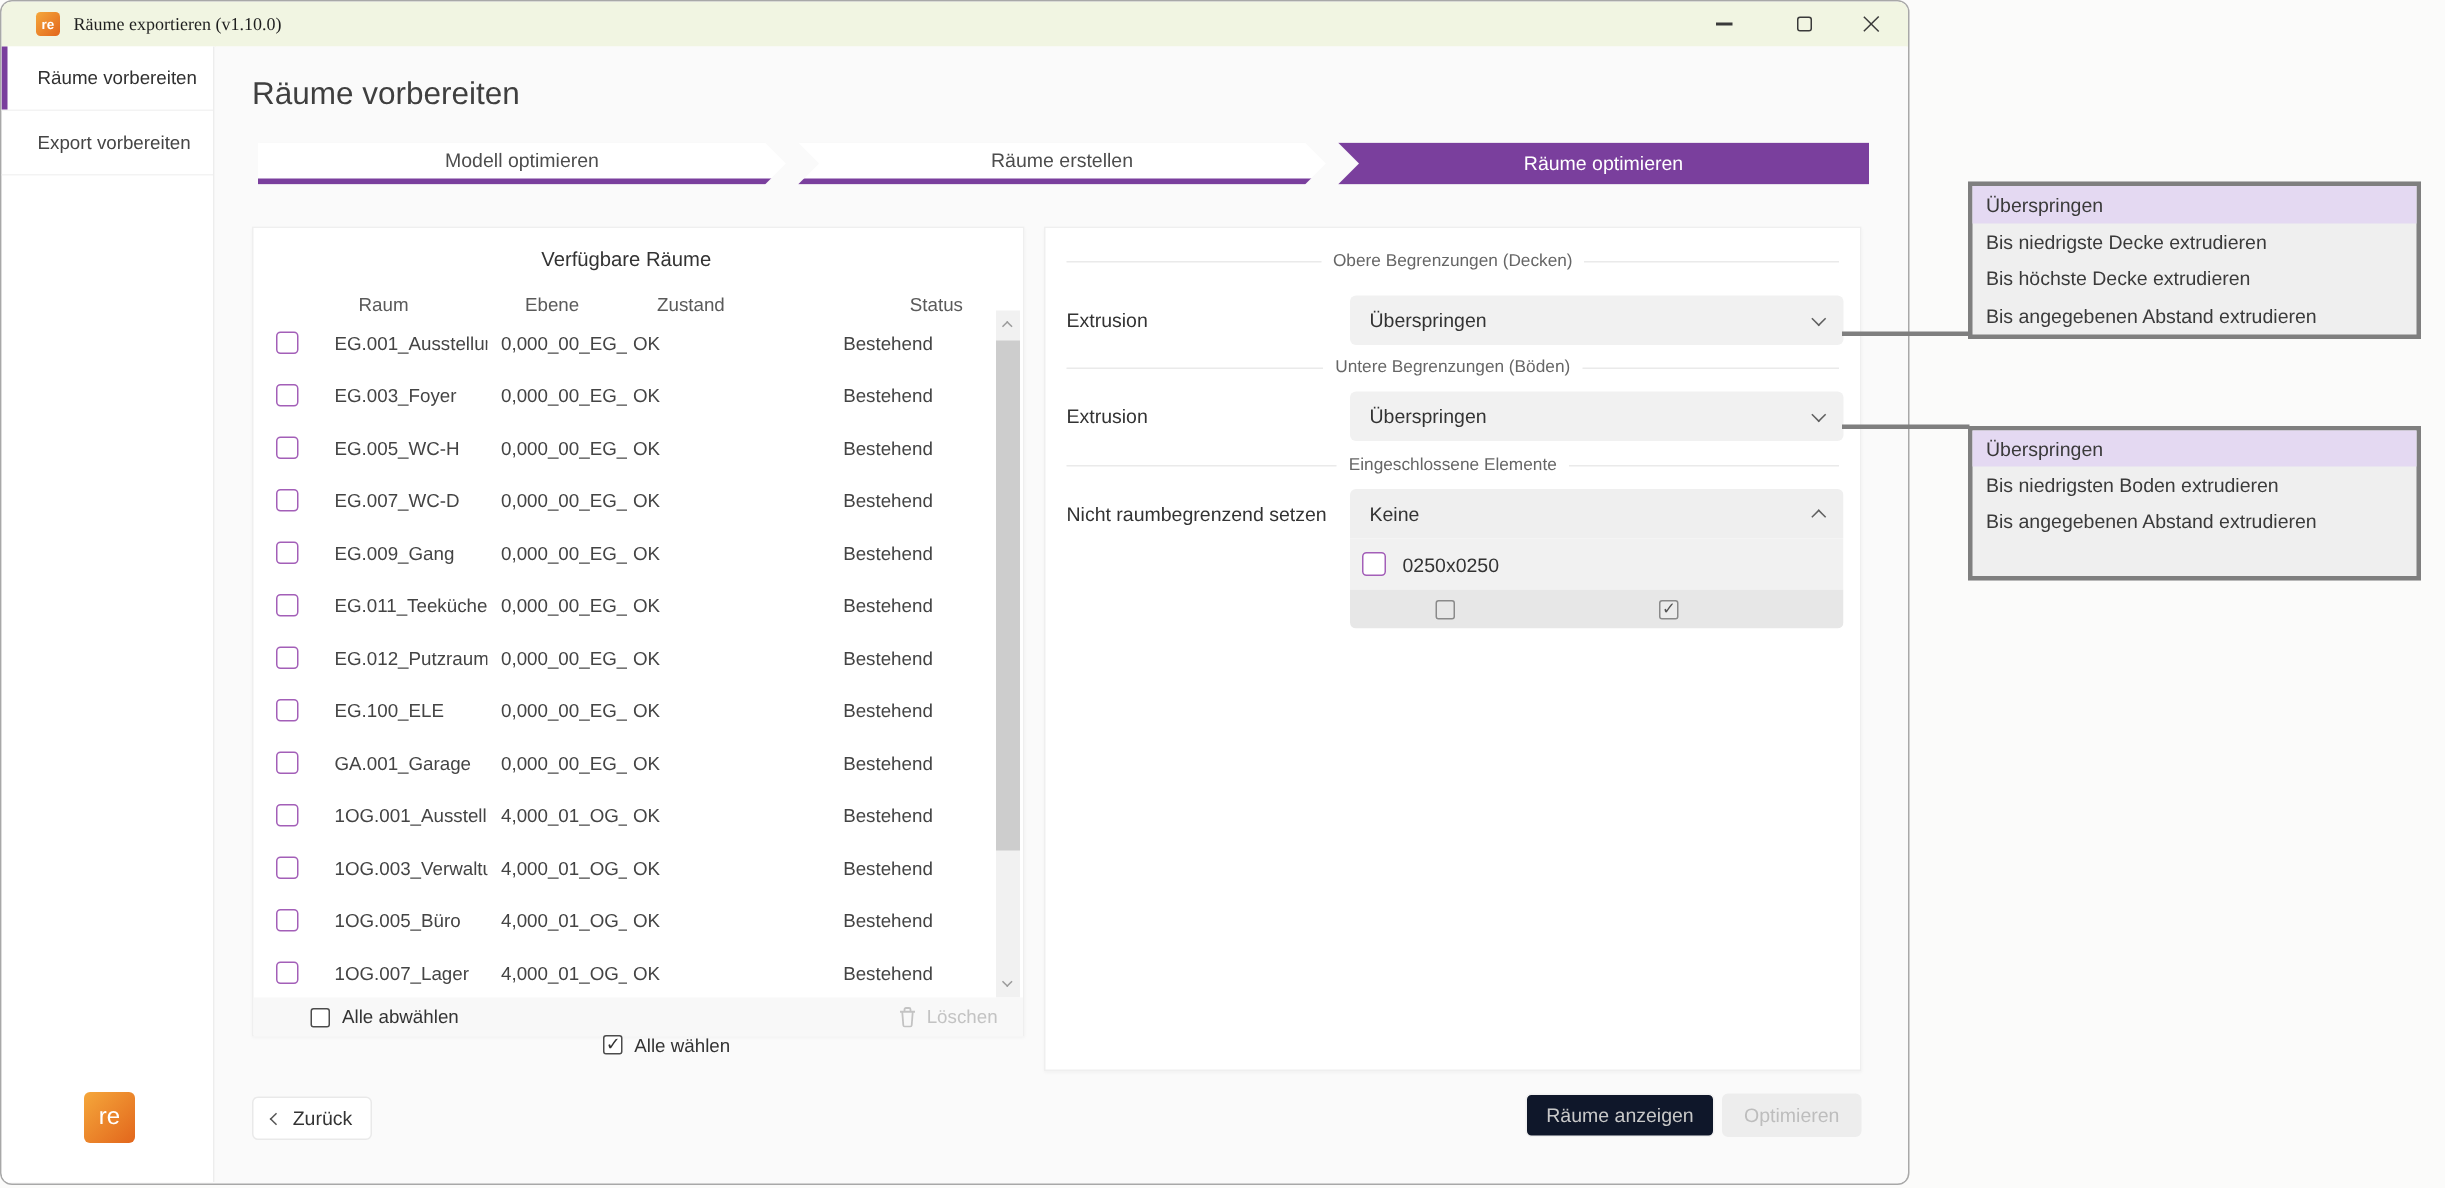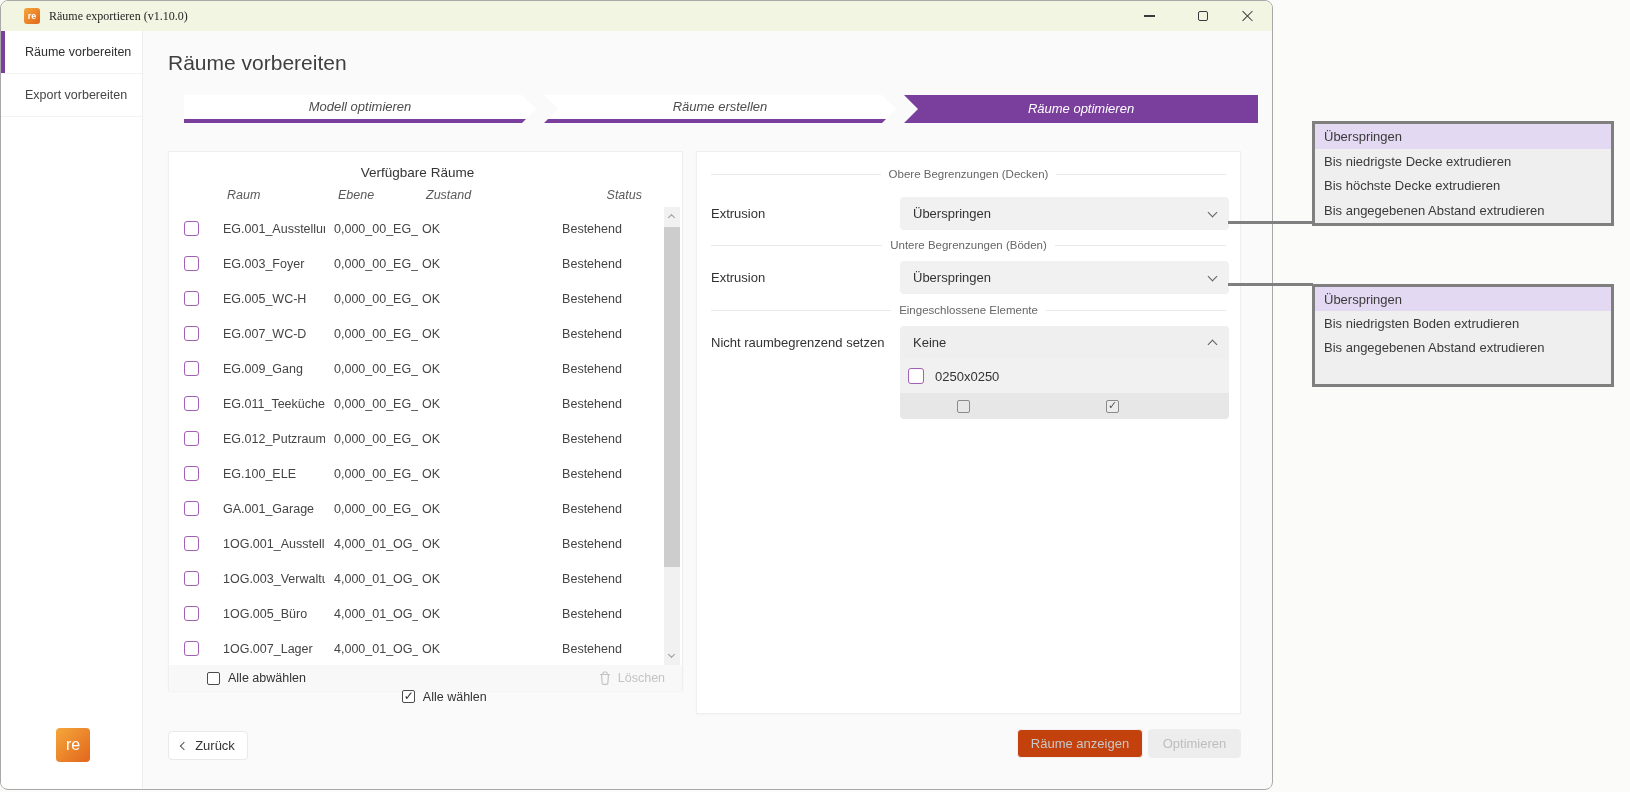--- a/index.html
+++ b/index.html
@@ -32,39 +32,39 @@
   .side-item.active::before { content:''; position:absolute; left:0; top:0; bottom:0; width:4px; background:#7a3f9d; }
   .side-logo { position:absolute; left:55px; top:697px; width:34px; height:34px; border-radius:4px;
     background:linear-gradient(135deg,#f5a73b,#e2661c); color:#fff; font-size:16px;
     display:flex; align-items:center; justify-content:center; }
 
   
   .content { position:absolute; left:143px; top:30px; right:1px; bottom:1px; background:#fafafa; }
   .page-title { position:absolute; left:24px; top:20px; font-size:21px; font-weight:500; color:#3f3f3f; }
 
   
-  .steps { position:absolute; left:40px; top:64px; width:1074px; height:28px;font-style:italic; }
+  .steps { position:absolute; left:28px; top:64px; width:1074px; height:28px; }
   .step { position:absolute; top:0; height:28px; background:#fff; text-align:center; font-size:13px; color:#4d4d4d;
     filter:drop-shadow(0 1px 1.5px rgba(130,130,130,.35)); cursor:default; }
   .step-done { border-bottom:4px solid #7a3f9d; line-height:24px; }
   .step1 { left:0; width:352px; clip-path:polygon(0 0, calc(100% - 14px) 0, 100% 50%, calc(100% - 14px) 100%, 0 100%); }
   .step2 { left:360px; width:352px; clip-path:polygon(0 0, calc(100% - 14px) 0, 100% 50%, calc(100% - 14px) 100%, 0 100%, 14px 50%); }
   .step3 { left:720px; width:354px; background:#7a3f9d; color:#fff; line-height:28px;
     clip-path:polygon(0 0, 100% 0, 100% 100%, 0 100%, 14px 50%); }
 
   
   .card { position:absolute; background:#fff; border:1px solid #efefef; box-shadow:0 1px 2px rgba(0,0,0,.03); }
   .rooms-card { left:24px; top:120px; width:515px; height:540px; }
   .options-card { left:552px; top:120px; width:545px; height:563px; }
 
   
   .tbl-title { position:absolute; left:0; right:16px; top:8px; height:26px; line-height:26px; text-align:center;
     font-size:13.5px; color:#333; }
-  .tbl-head { position:absolute; left:4px; right:0; top:36px; height:22px; font-size:12.5px; color:#5a5a5a;
-    display:flex; align-items:flex-start; padding:0 40px 0 15px;font-style:italic; }
+  .tbl-head { position:absolute; left:16px; right:0; top:36px; height:22px; font-size:12.5px; color:#5a5a5a;
+    display:flex; align-items:flex-end; padding:0 40px 0 15px; }
   .tbl-rows { position:absolute; left:0; right:0; top:59px; }
   .room-row { height:35px; display:flex; align-items:center; padding:0 40px 0 15px; font-size:12.5px; color:#444; }
   .cell-raum  { width:102px; overflow:hidden; white-space:nowrap; }
   .cell-ebene { width:84px; margin-left:9px; overflow:hidden; white-space:nowrap; }
   .cell-zust  { width:60px; margin-left:4px; overflow:hidden; white-space:nowrap; }
   .cell-stat  { margin-left:auto; width:100px; text-align:center; white-space:nowrap; }
   .head-raum  { width:102px; margin-left:39px; } 
   .head-ebene { width:84px; margin-left:9px; }
   .head-zust  { width:60px; margin-left:4px; }
   .head-stat  { margin-left:auto; width:100px; text-align:right; }
@@ -116,21 +116,21 @@
   .combo-opt .cb { width:16px; height:16px; margin-right:11px; }
   .combo-foot { height:26px; background:#e7e7e7; display:flex; align-items:center; }
   .combo-foot .cb-grey.first { margin-left:57px; }
   .combo-foot .cb-grey.second { margin-left:auto; margin-right:110px; }
 
   
   .btn { position:absolute; height:29px; border-radius:4px; font-size:13px; display:flex; align-items:center;
     justify-content:center; cursor:pointer; }
   .btn-back { left:24px; top:700px; width:80px; background:#fff; border:1px solid #e9e9e9; color:#333; }
   .btn-back .chev { width:6px; height:6px; border-color:#555; margin-right:8px; }
-  .btn-show { left:873px; top:698px; width:126px; background:#c2410c; border:1px solid #f1f1f1; color:#c8c8c8; }
+  .btn-show { left:873px; top:698px; width:126px; background:#0f172a; border:1px solid #f1f1f1; color:#c8c8c8; }
   .btn-opt  { left:1004px; top:698px; width:93px; background:#ededed; border:1px solid #ededed; color:#bdbdbd; }
 
   
   .connector { position:absolute; height:3px; background:#7f7f7f; }
   .conn-1 { left:1228px; top:221px; width:85px; }
   .conn-2 { left:1228px; top:283px; width:85px; }
   .callout { position:absolute; left:1312px; width:302px; background:#efefef; border:3px solid #7f7f7f;
     display:grid; }
   .callout-1 { top:121px; height:105px; grid-template-rows:repeat(4,1fr); }
   .callout-2 { top:284px; height:103px; grid-template-rows:repeat(4,1fr); }

